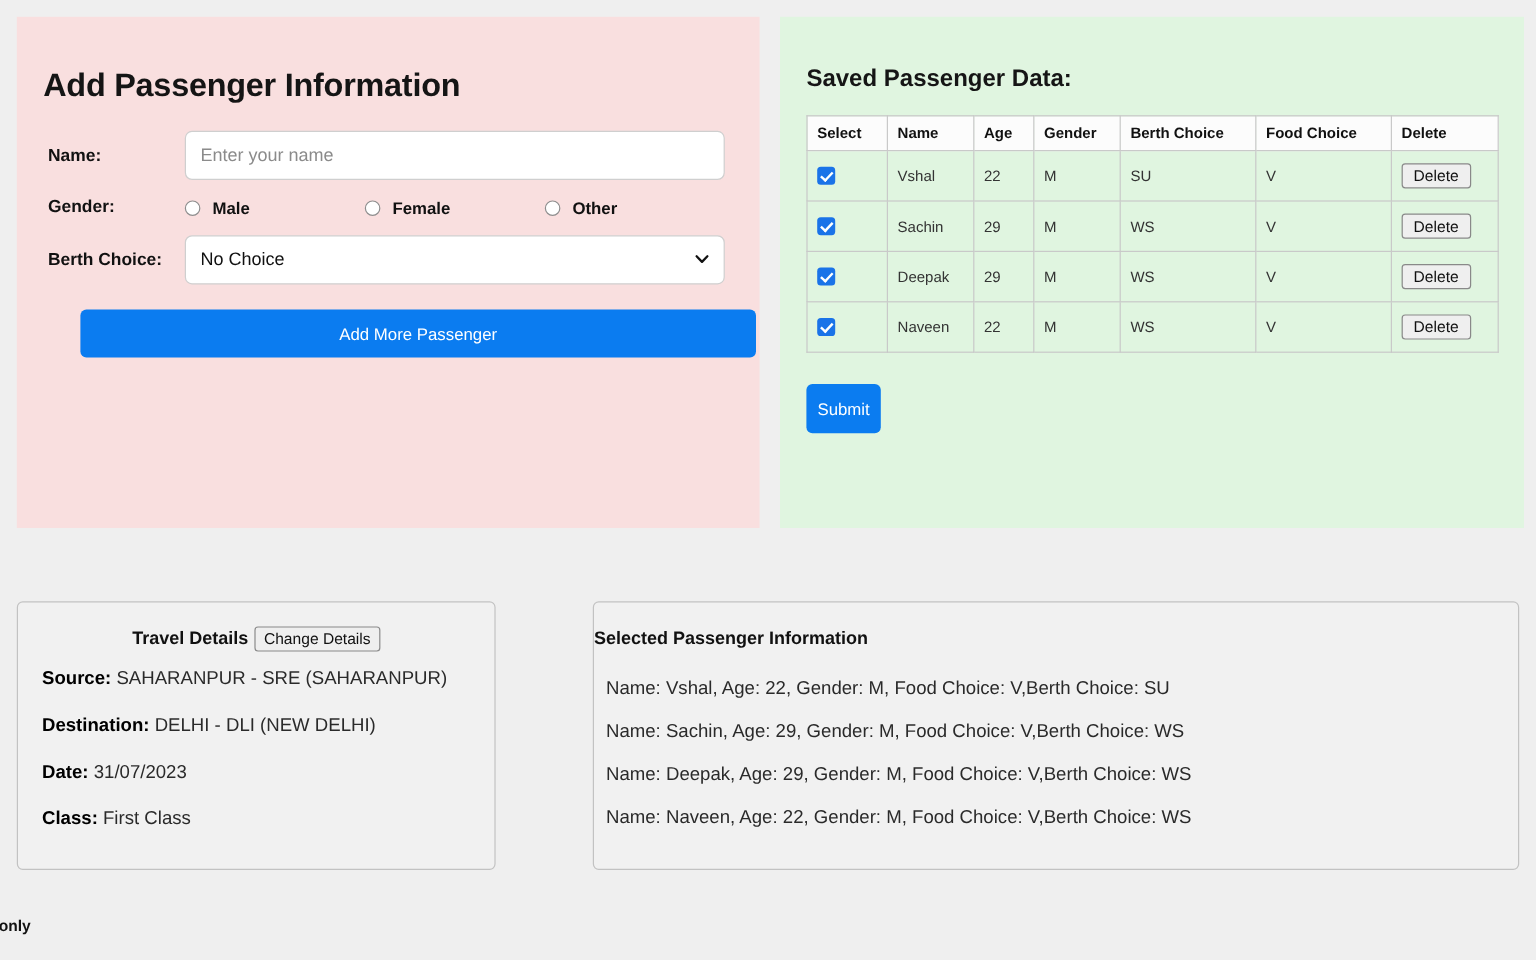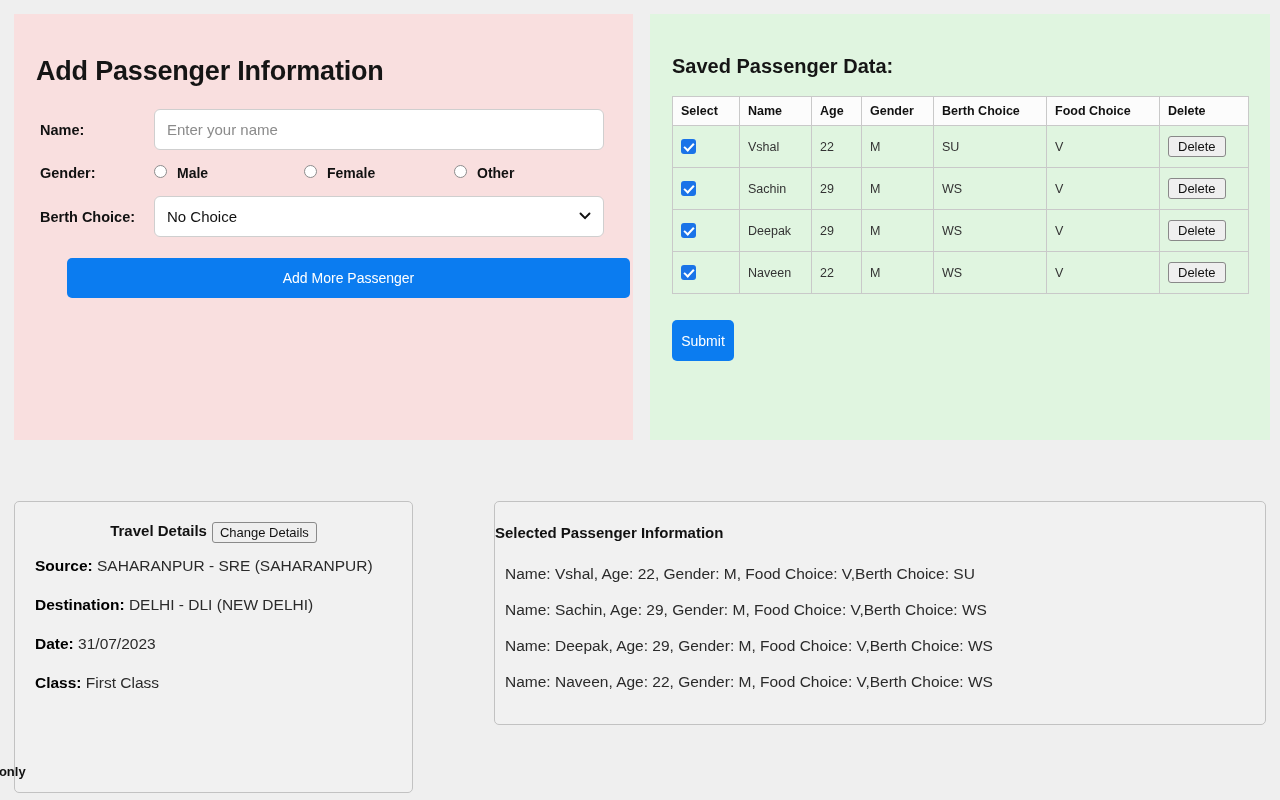--- a/index.html
+++ b/index.html
@@ -52,21 +52,21 @@
     font-size: 15px;
     color: #111;
     padding: 0 12px;
     outline: none;
     font-family: "Liberation Sans", sans-serif;
   }
   .txtinput::placeholder { color: #8b8b8b; }
 
   .radio-group { display: flex; align-items: center; width: 450px; }
   .radio-item {
-    display: flex; 
+    display: flex; align-items: center;
     width: 150px;
   }
   .radio-dot {
     width: 13px; height: 13px;
     border: 1px solid #8d8d8d;
     border-radius: 50%;
     background: #fff;
     display: inline-block;
     margin-right: 10px;
   }
@@ -197,21 +197,21 @@
     border-radius: 5px;
     font-size: 14px;
     font-family: "Liberation Sans", sans-serif;
     cursor: pointer;
   }
 
   
   .travel-card {
     position: absolute;
     left: 14px; top: 501px;
-    width: 399px; height: 292px;
+    width: 399px; height: 224px;
     background: #f1f1f1;
     border: 1px solid #c2c2c2;
     border-radius: 5px;
     padding: 20px 20px 0 20px;
   }
   .travel-head {
     text-align: center;
     font-size: 15px;
     font-weight: bold;
     color: #111;

